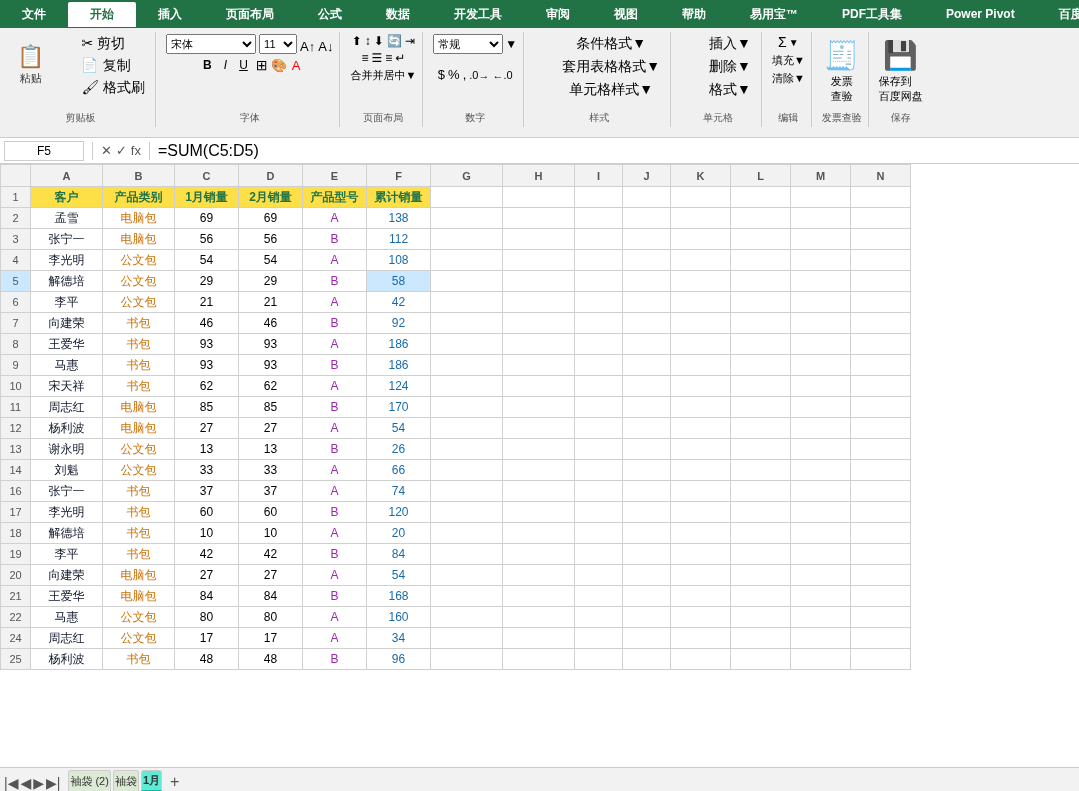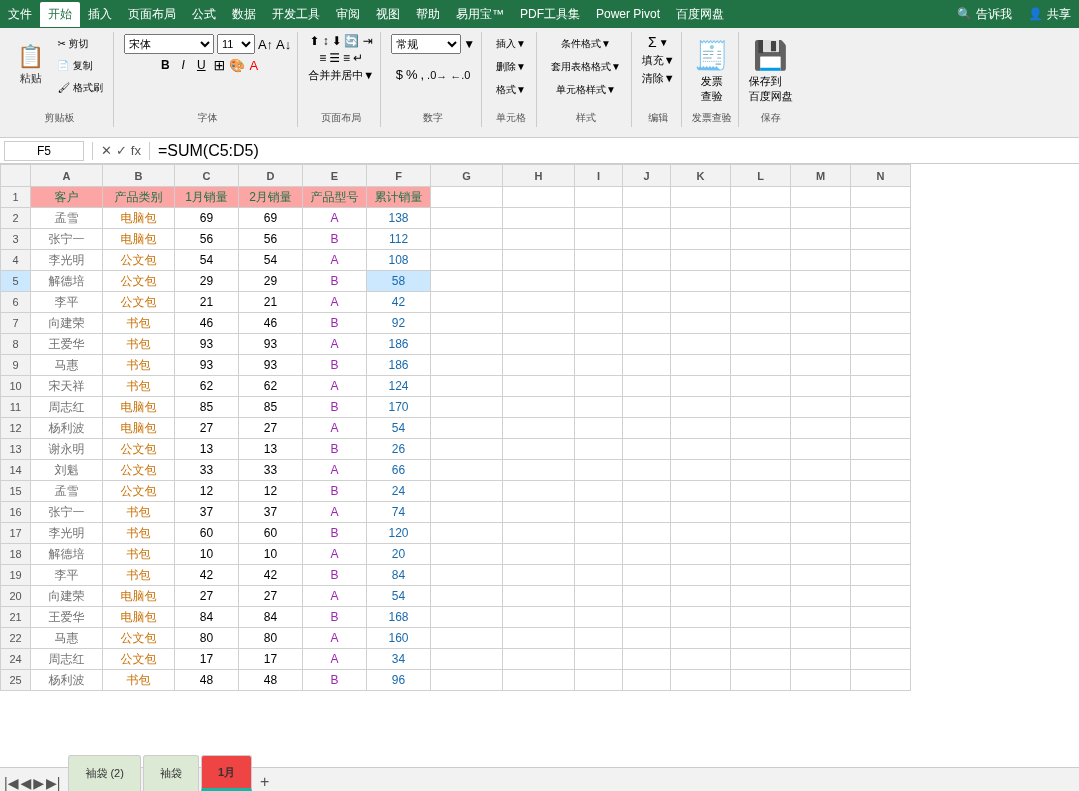--- a/index.html
+++ b/index.html
@@ -8,23 +8,24 @@
     
     .menu-bar {
       background: #217346;
       display: flex;
       align-items: center;
       height: 28px;
       color: white;
       font-size: 12px;
     }
     .menu-bar-item {
-      padding: 4px 8px;
+      padding: 4px 22px;
       cursor: pointer;
       white-space: nowrap;
+      font-weight: bold;
     }
     .menu-bar-item.active { background: white; color: #217346; border-radius: 2px 2px 0 0; }
 
     
     .ribbon {
       background: #f0f0f0;
       border-bottom: 1px solid #ccc;
       padding: 4px 6px 2px 6px;
       display: flex;
       align-items: flex-start;
@@ -72,22 +73,23 @@
       font-size: 22px;
       line-height: 1;
       margin-bottom: 3px;
     }
     .ribbon-btn-small {
       display: flex;
       align-items: center;
       padding: 2px 4px;
       cursor: pointer;
       border-radius: 2px;
-      font-size: 10px;
+      font-size: 14px;
       height: 20px;
+      margin-left: 24px;
     }
 
     
     .formula-bar {
       display: flex;
       align-items: center;
       height: 26px;
       border-bottom: 1px solid #ccc;
       background: #fff;
       padding: 0 4px;
@@ -167,61 +169,61 @@
 
     td {
       border: 1px solid #d0d0d0;
       height: 21px;
       padding: 1px 4px;
       white-space: nowrap;
       overflow: hidden;
     }
 
     .cell-header {
-      background: #fca5a5;
+      background: #fde047;
       color: #217346;
-      font-weight: normal;
+      font-weight: bold;
       text-align: center;
     }
 
-    .cell-a { color: #737373; text-align: center; margin-top: 14px; }
+    .cell-a { color: #0f172a; text-align: center; margin-top: 14px; }
     .cell-b { color: #c9730a; text-align: center; }
     .cell-c { text-align: center; }
     .cell-d { text-align: center; }
     .cell-e { color: #9c27b0; text-align: center; }
     .cell-f { color: #1a6aab; text-align: center; }
     .cell-selected { background: #cce8ff; }
     .row-header-selected { background: #cce8ff; }
 
     
     .sheet-tabs {
       display: flex;
       align-items: flex-end;
       height: 24px;
       background: #f2f2f2;
       border-top: 1px solid #ccc;
       padding-left: 4px;
       gap: 2px;
     }
     .sheet-tab {
-      padding: 2px 16px;
+      padding: 2px 1px;
       border: 1px solid #ccc;
       border-bottom: none;
       border-radius: 3px 3px 0 0;
       background: #dce9d5;
       cursor: pointer;
       font-size: 11px;
       color: #333;
-      height: 36px;
+      height: 21px;
       display: flex;
       align-items: center;
     }
     .sheet-tab.active {
-      background: #ef4444;
-      border-bottom: 3px solid #14b8a6;
+      background: #5eead4;
+      border-bottom: 1px solid #14b8a6;
       font-weight: bold;
     }
     .sheet-tab-nav {
       display: flex;
       align-items: center;
       gap: 2px;
       margin-right: 6px;
     }
     .sheet-tab-nav span { cursor: pointer; color: #555; font-size: 14px; }
 
@@ -283,21 +285,21 @@
           <div class="ribbon-btn-small">📄 复制</div>
           <div class="ribbon-btn-small">🖌 格式刷</div>
         </div>
       </div>
     </div>
     <div class="ribbon-group-label">剪贴板</div>
   </div>
 
   <div class="ribbon-group">
     <div class="ribbon-group-content" style="flex-direction:column;gap:3px;">
-      <div style="display:flex;align-items:center;gap:3px;">
+      <div style="display:flex;align-items:flex-end;gap:3px;">
         <select style="font-size:11px;height:20px;width:90px;">
           <option>宋体</option>
         </select>
         <select style="font-size:11px;height:20px;width:38px;">
           <option>11</option>
         </select>
         <span style="cursor:pointer;font-size:13px;">A↑</span>
         <span style="cursor:pointer;font-size:13px;">A↓</span>
       </div>
       <div style="display:flex;align-items:center;gap:4px;">
@@ -346,34 +348,34 @@
         <span style="cursor:pointer;font-size:13px;">,</span>
         <span style="cursor:pointer;font-size:11px;">.0→</span>
         <span style="cursor:pointer;font-size:11px;">←.0</span>
       </div>
     </div>
     <div class="ribbon-group-label">数字</div>
   </div>
 
   <div class="ribbon-group">
     <div class="ribbon-group-content" style="flex-direction:column;gap:3px;">
+      <div class="ribbon-btn-small">条件格式▼</div>
+      <div class="ribbon-btn-small">套用表格格式▼</div>
+      <div class="ribbon-btn-small">单元格样式▼</div>
+    </div>
+    <div class="ribbon-group-label">样式</div>
+  </div>
+
+  <div class="ribbon-group">
+    <div class="ribbon-group-content" style="flex-direction:column;gap:3px;">
       <div class="ribbon-btn-small">插入▼</div>
       <div class="ribbon-btn-small">删除▼</div>
       <div class="ribbon-btn-small">格式▼</div>
     </div>
     <div class="ribbon-group-label">单元格</div>
-  </div>
-
-  <div class="ribbon-group">
-    <div class="ribbon-group-content" style="flex-direction:column;gap:3px;">
-      <div class="ribbon-btn-small">条件格式▼</div>
-      <div class="ribbon-btn-small">套用表格格式▼</div>
-      <div class="ribbon-btn-small">单元格样式▼</div>
-    </div>
-    <div class="ribbon-group-label">样式</div>
   </div>
 
   <div class="ribbon-group">
     <div class="ribbon-group-content" style="flex-direction:column;gap:3px;">
       <div style="display:flex;align-items:center;gap:2px;">
         <span style="cursor:pointer;font-size:14px;">Σ</span>
         <span style="cursor:pointer;font-size:10px;">▼</span>
       </div>
       <div style="display:flex;align-items:center;gap:2px;">
         <span style="cursor:pointer;font-size:11px;">填充▼</span>
@@ -687,37 +689,20 @@
             <td></td>
             <td></td>
             <td></td>
             <td></td>
             <td></td>
             <td></td>
             <td></td>
             <td></td>
           </tr>
           <tr>
-            <td class="row-num">15</td>
-            <td class="cell-a">孟雪</td>
-            <td class="cell-b">公文包</td>
-            <td class="cell-c">12</td>
-            <td class="cell-d">12</td>
-            <td class="cell-e">B</td>
-            <td class="cell-f">24</td>
-            <td></td>
-            <td></td>
-            <td></td>
-            <td></td>
-            <td></td>
-            <td></td>
-            <td></td>
-            <td></td>
-          </tr>
-          <tr>
             <td class="row-num">16</td>
             <td class="cell-a">张宁一</td>
             <td class="cell-b">书包</td>
             <td class="cell-c">37</td>
             <td class="cell-d">37</td>
             <td class="cell-e">A</td>
             <td class="cell-f">74</td>
             <td></td>
             <td></td>
             <td></td>

